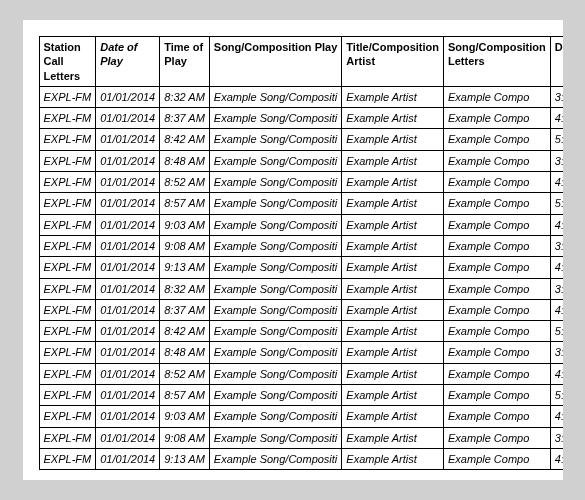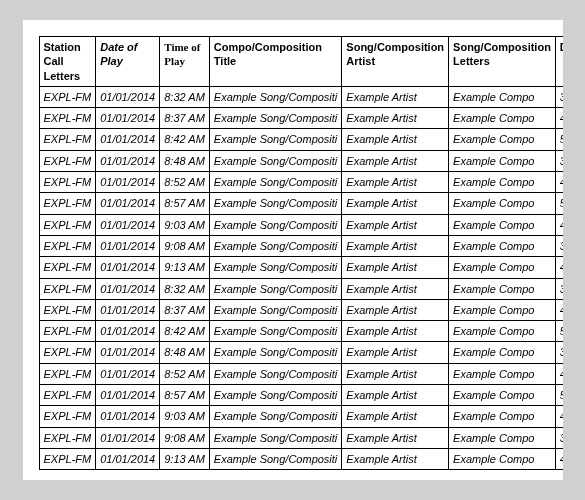--- a/index.html
+++ b/index.html
@@ -48,38 +48,38 @@
 
     td {
       font-style: italic;
       white-space: nowrap;
       overflow: hidden;
       text-overflow: ellipsis;
     }
 
     .col-station { width: 70px; }
     .col-date    { width: 68px; font-style: italic; }
-    .col-time    { width: 55px; font-family: Liberation Serif, serif; }
+    .col-time    { width: 55px; }
     .col-title   { width: 105px; }
     .col-artist  { width: 80px; }
     .col-composer{ width: 82px; }
     .col-duration{ width: 45px; }
   </style>
 </head>
 <body>
 
 <div class="page-container">
   <table>
     <thead>
       <tr>
         <th class="col-station">Station Call Letters</th>
         <th class="col-date">Date of Play</th>
         <th class="col-time">Time of Play</th>
-        <th class="col-title">Compo/Composition Title</th>
-        <th class="col-artist">Song/Composition Artist</th>
+        <th class="col-title">Song/Composition Play</th>
+        <th class="col-artist">Title/Composition Artist</th>
         <th class="col-composer">Song/Composition Letters</th>
         <th class="col-duration">Duration</th>
       </tr>
     </thead>
     <tbody id="table-body">
     <tr>
           <td>EXPL-FM</td>
           <td>01/01/2014</td>
           <td>8:32 AM</td>
           <td>Example Song/Compositi</td>

